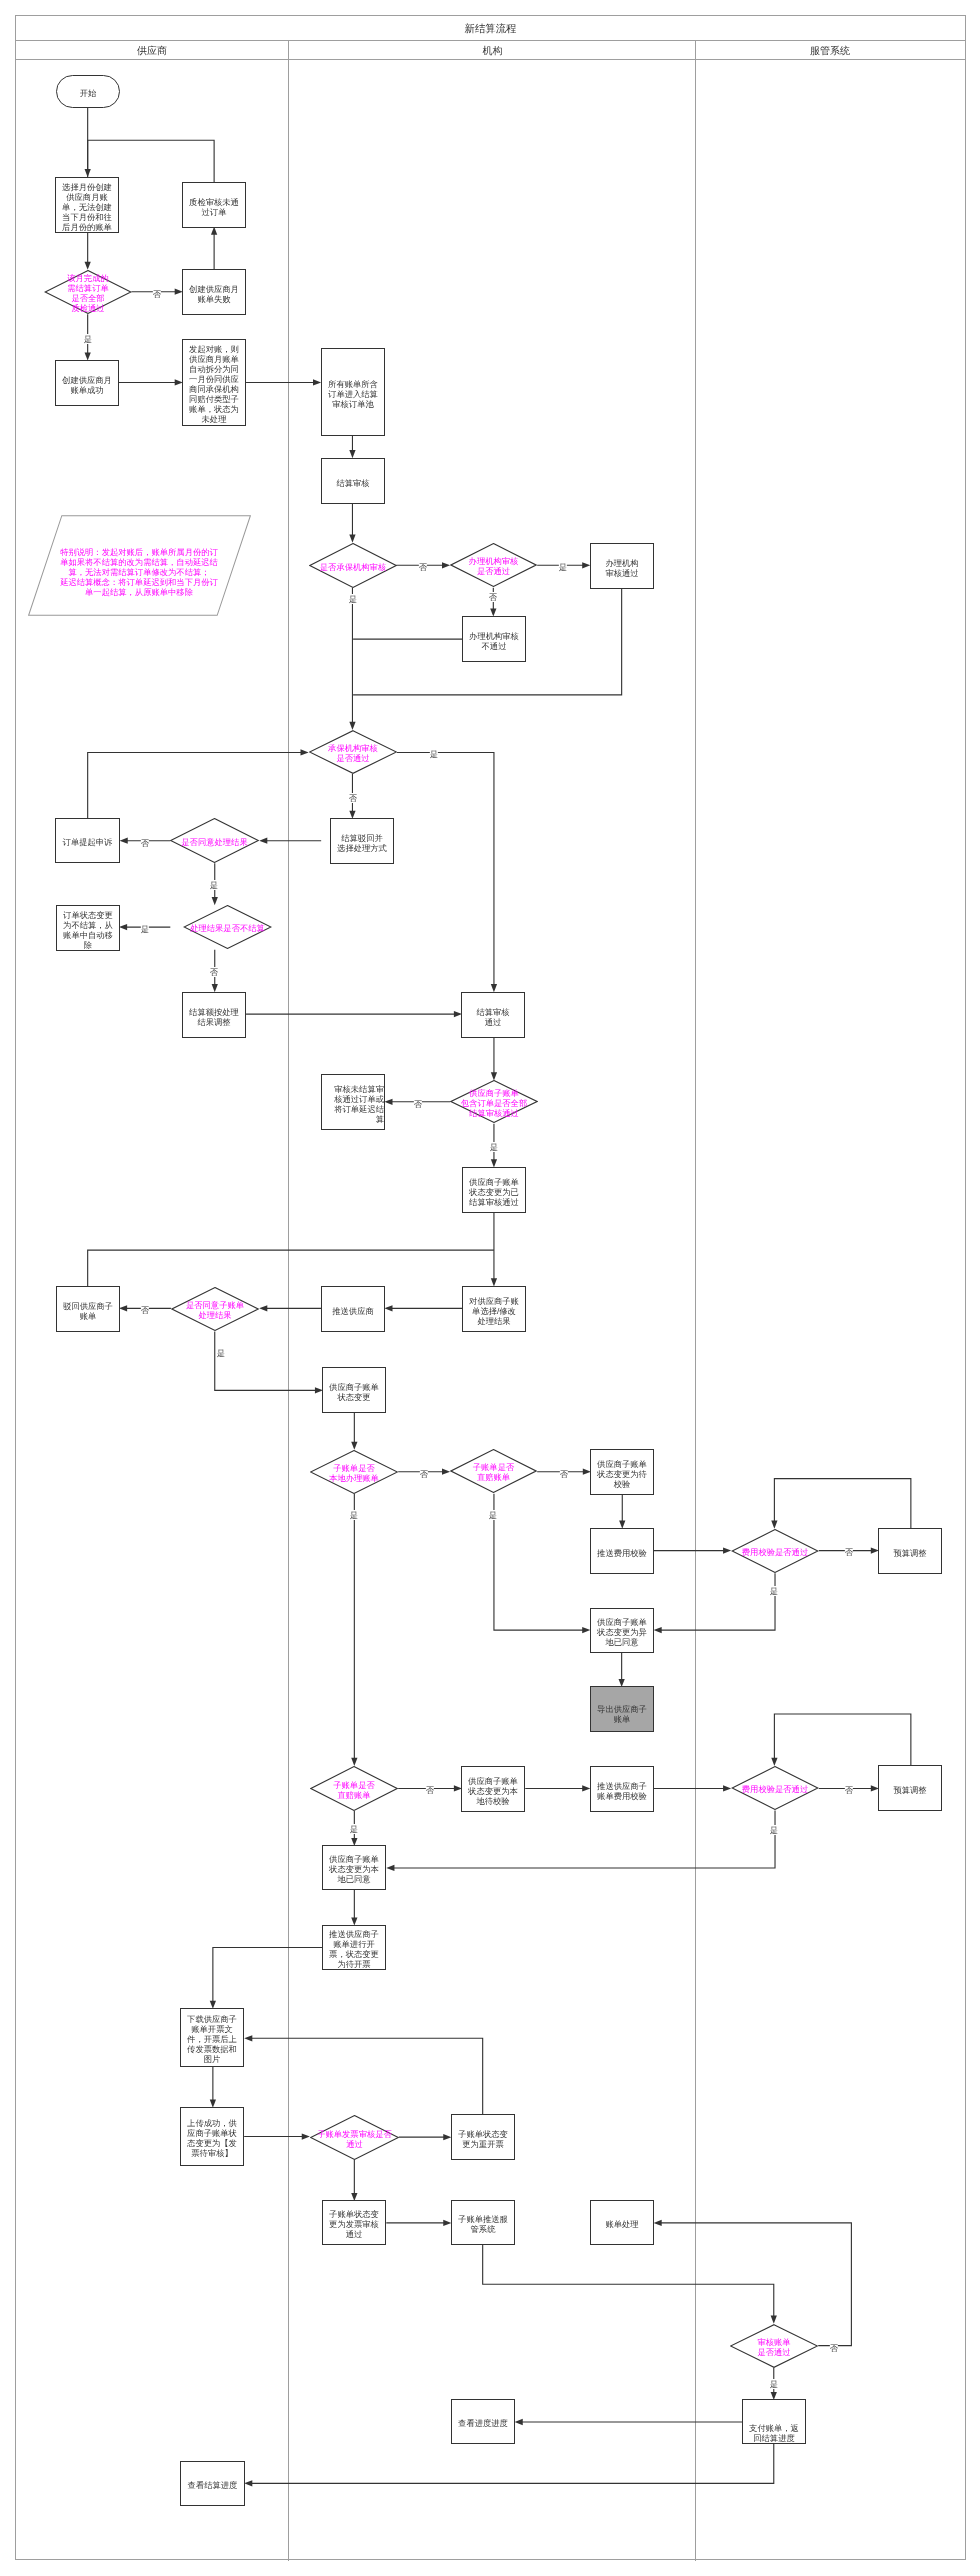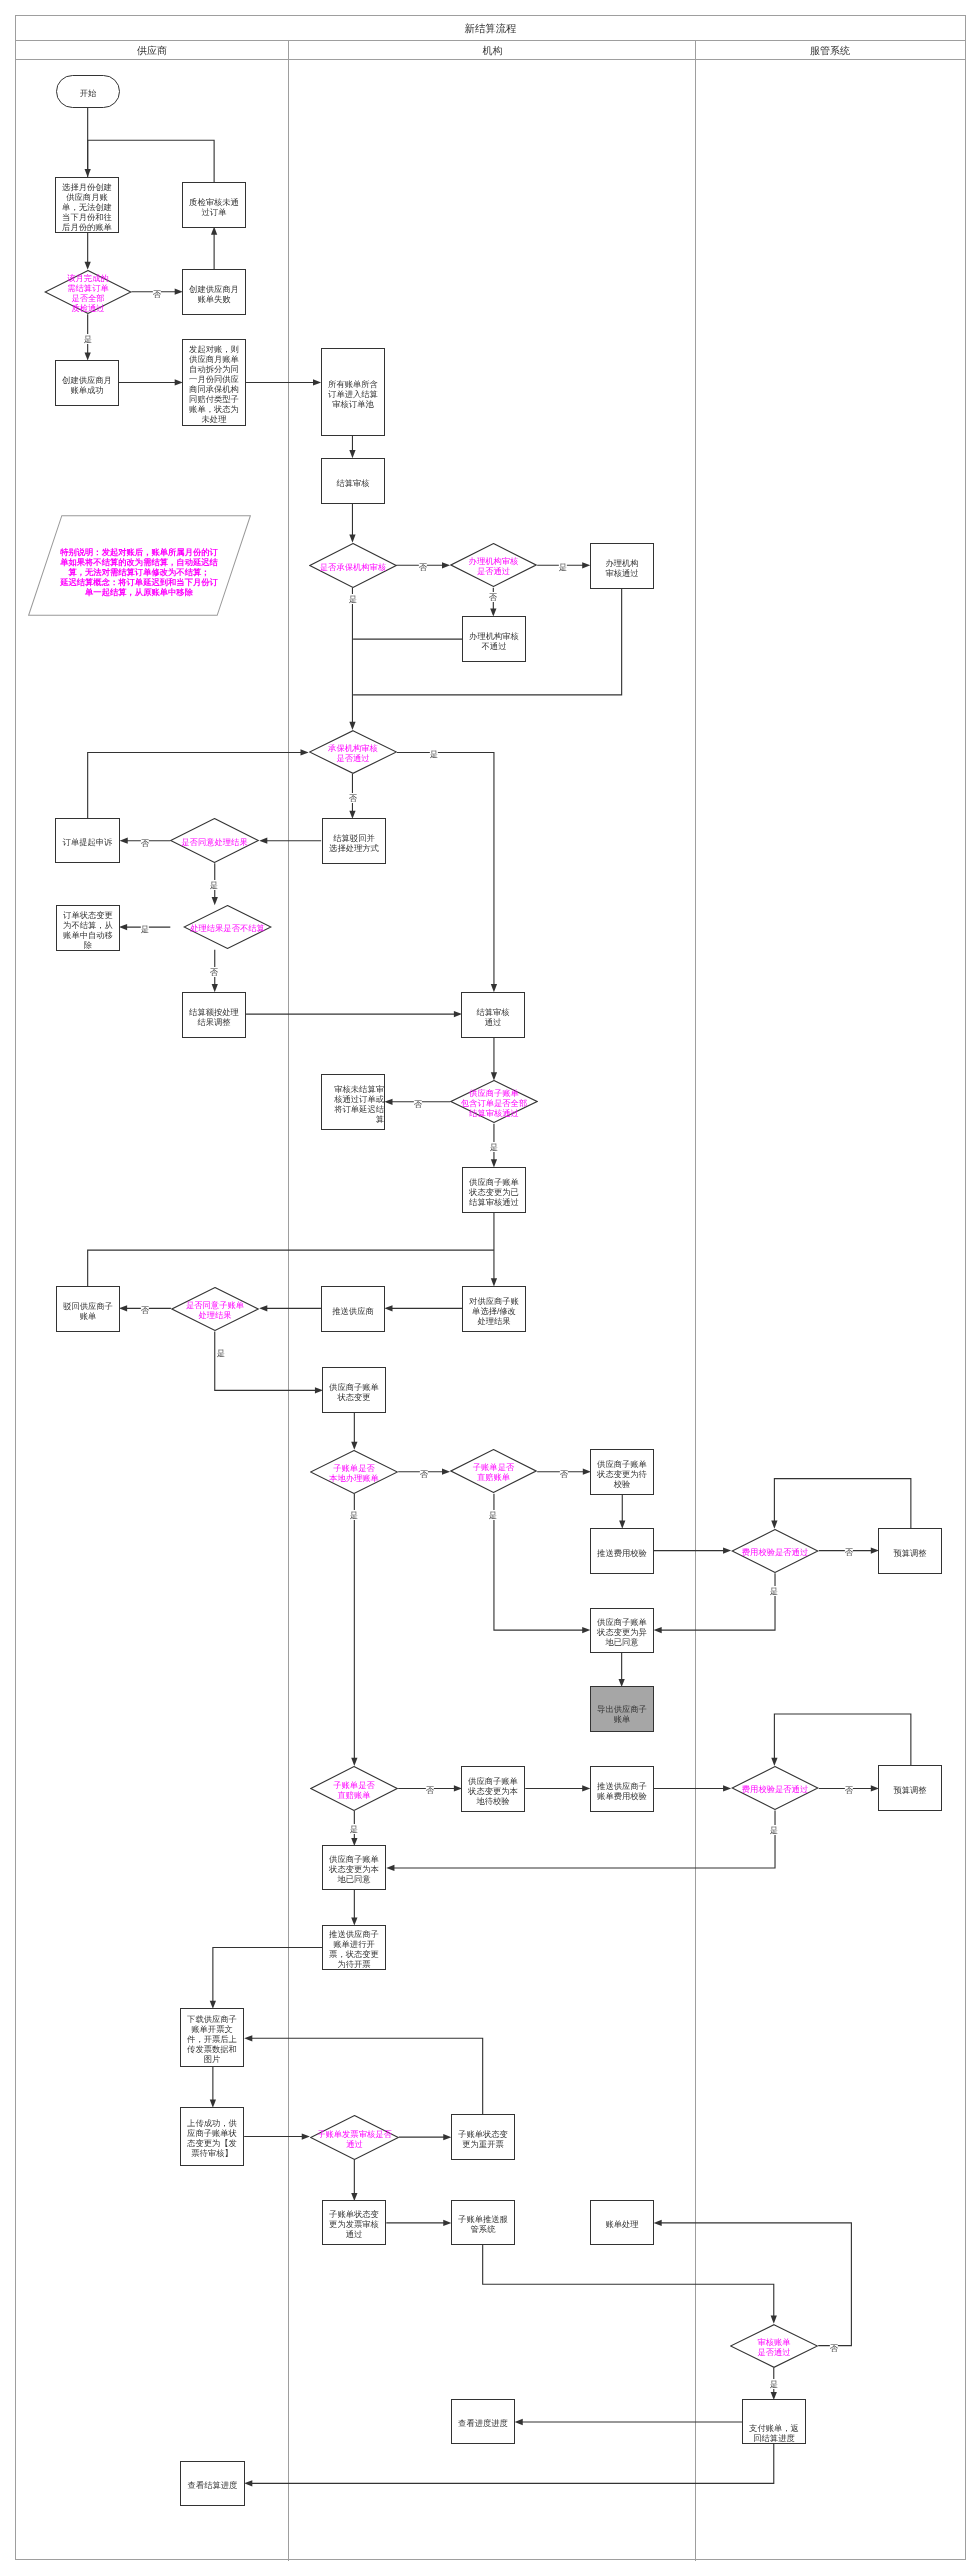--- a/index.html
+++ b/index.html
@@ -245,21 +245,21 @@
         <span class="ln">商同承保机构</span>
         <span class="ln">同赔付类型子</span>
         <span class="ln">账单，状态为</span>
         <span class="ln">未处理</span>
       </span>
     </div>
 <div class="node n-para" style="left:27.5px;top:515px;width:223px;height:101px;">
       <svg width="223" height="101" viewBox="0 0 356 161">
         <polygon points="54,1 355,1 302,160 1,160" fill="#ffffff" stroke="#999999" stroke-width="1.6"></polygon>
       </svg>
-      <span class="lbl" style="color:#ff00ff;position:relative;top:6.3px;font-weight:bold;">
+      <span class="lbl" style="color:#ff00ff;position:relative;top:6.3px;">
         <span class="ln">特别说明：发起对账后，账单所属月份的订</span>
         <span class="ln">单如果将不结算的改为需结算，自动延迟结</span>
         <span class="ln">算，无法对需结算订单修改为不结算；</span>
         <span class="ln">延迟结算概念：将订单延迟到和当下月份订</span>
         <span class="ln">单一起结算，从原账单中移除</span>
       </span>
     </div>
 <div class="node n-rect" style="left:321px;top:348px;width:64px;height:88px;background:#ffffff;">
       <span class="lbl" style="color:#333333;position:relative;top:1.9px;">
         <span class="ln">所有账单所含</span>
@@ -316,21 +316,21 @@
       </span>
     </div>
 <div class="node n-diamond" style="left:170px;top:818px;width:89px;height:45px;">
       <svg width="89" height="45" viewBox="0 0 142 72">
         <polygon points="71.0,0.9 141.1,36.0 71.0,71.1 0.9,36.0" fill="#ffffff" stroke="#333333" stroke-width="1.8"></polygon>
       </svg>
       <span class="lbl" style="color:#ff00ff;position:relative;top:1.3px;">
         <span class="ln">是否同意处理结果</span>
       </span>
     </div>
-<div class="node n-rect" style="left:322px;top:818px;width:64px;height:46px;background:#ffffff;">
+<div class="node n-rect" style="left:330px;top:818px;width:64px;height:46px;background:#ffffff;">
       <span class="lbl" style="color:#333333;position:relative;top:1.9px;">
         <span class="ln">结算驳回并</span>
         <span class="ln">选择处理方式</span>
       </span>
     </div>
 <div class="node n-rect" style="left:56px;top:905px;width:64px;height:46px;background:#ffffff;">
       <span class="lbl" style="color:#333333;position:relative;top:1.9px;">
         <span class="ln">订单状态变更</span>
         <span class="ln">为不结算，从</span>
         <span class="ln">账单中自动移</span>

